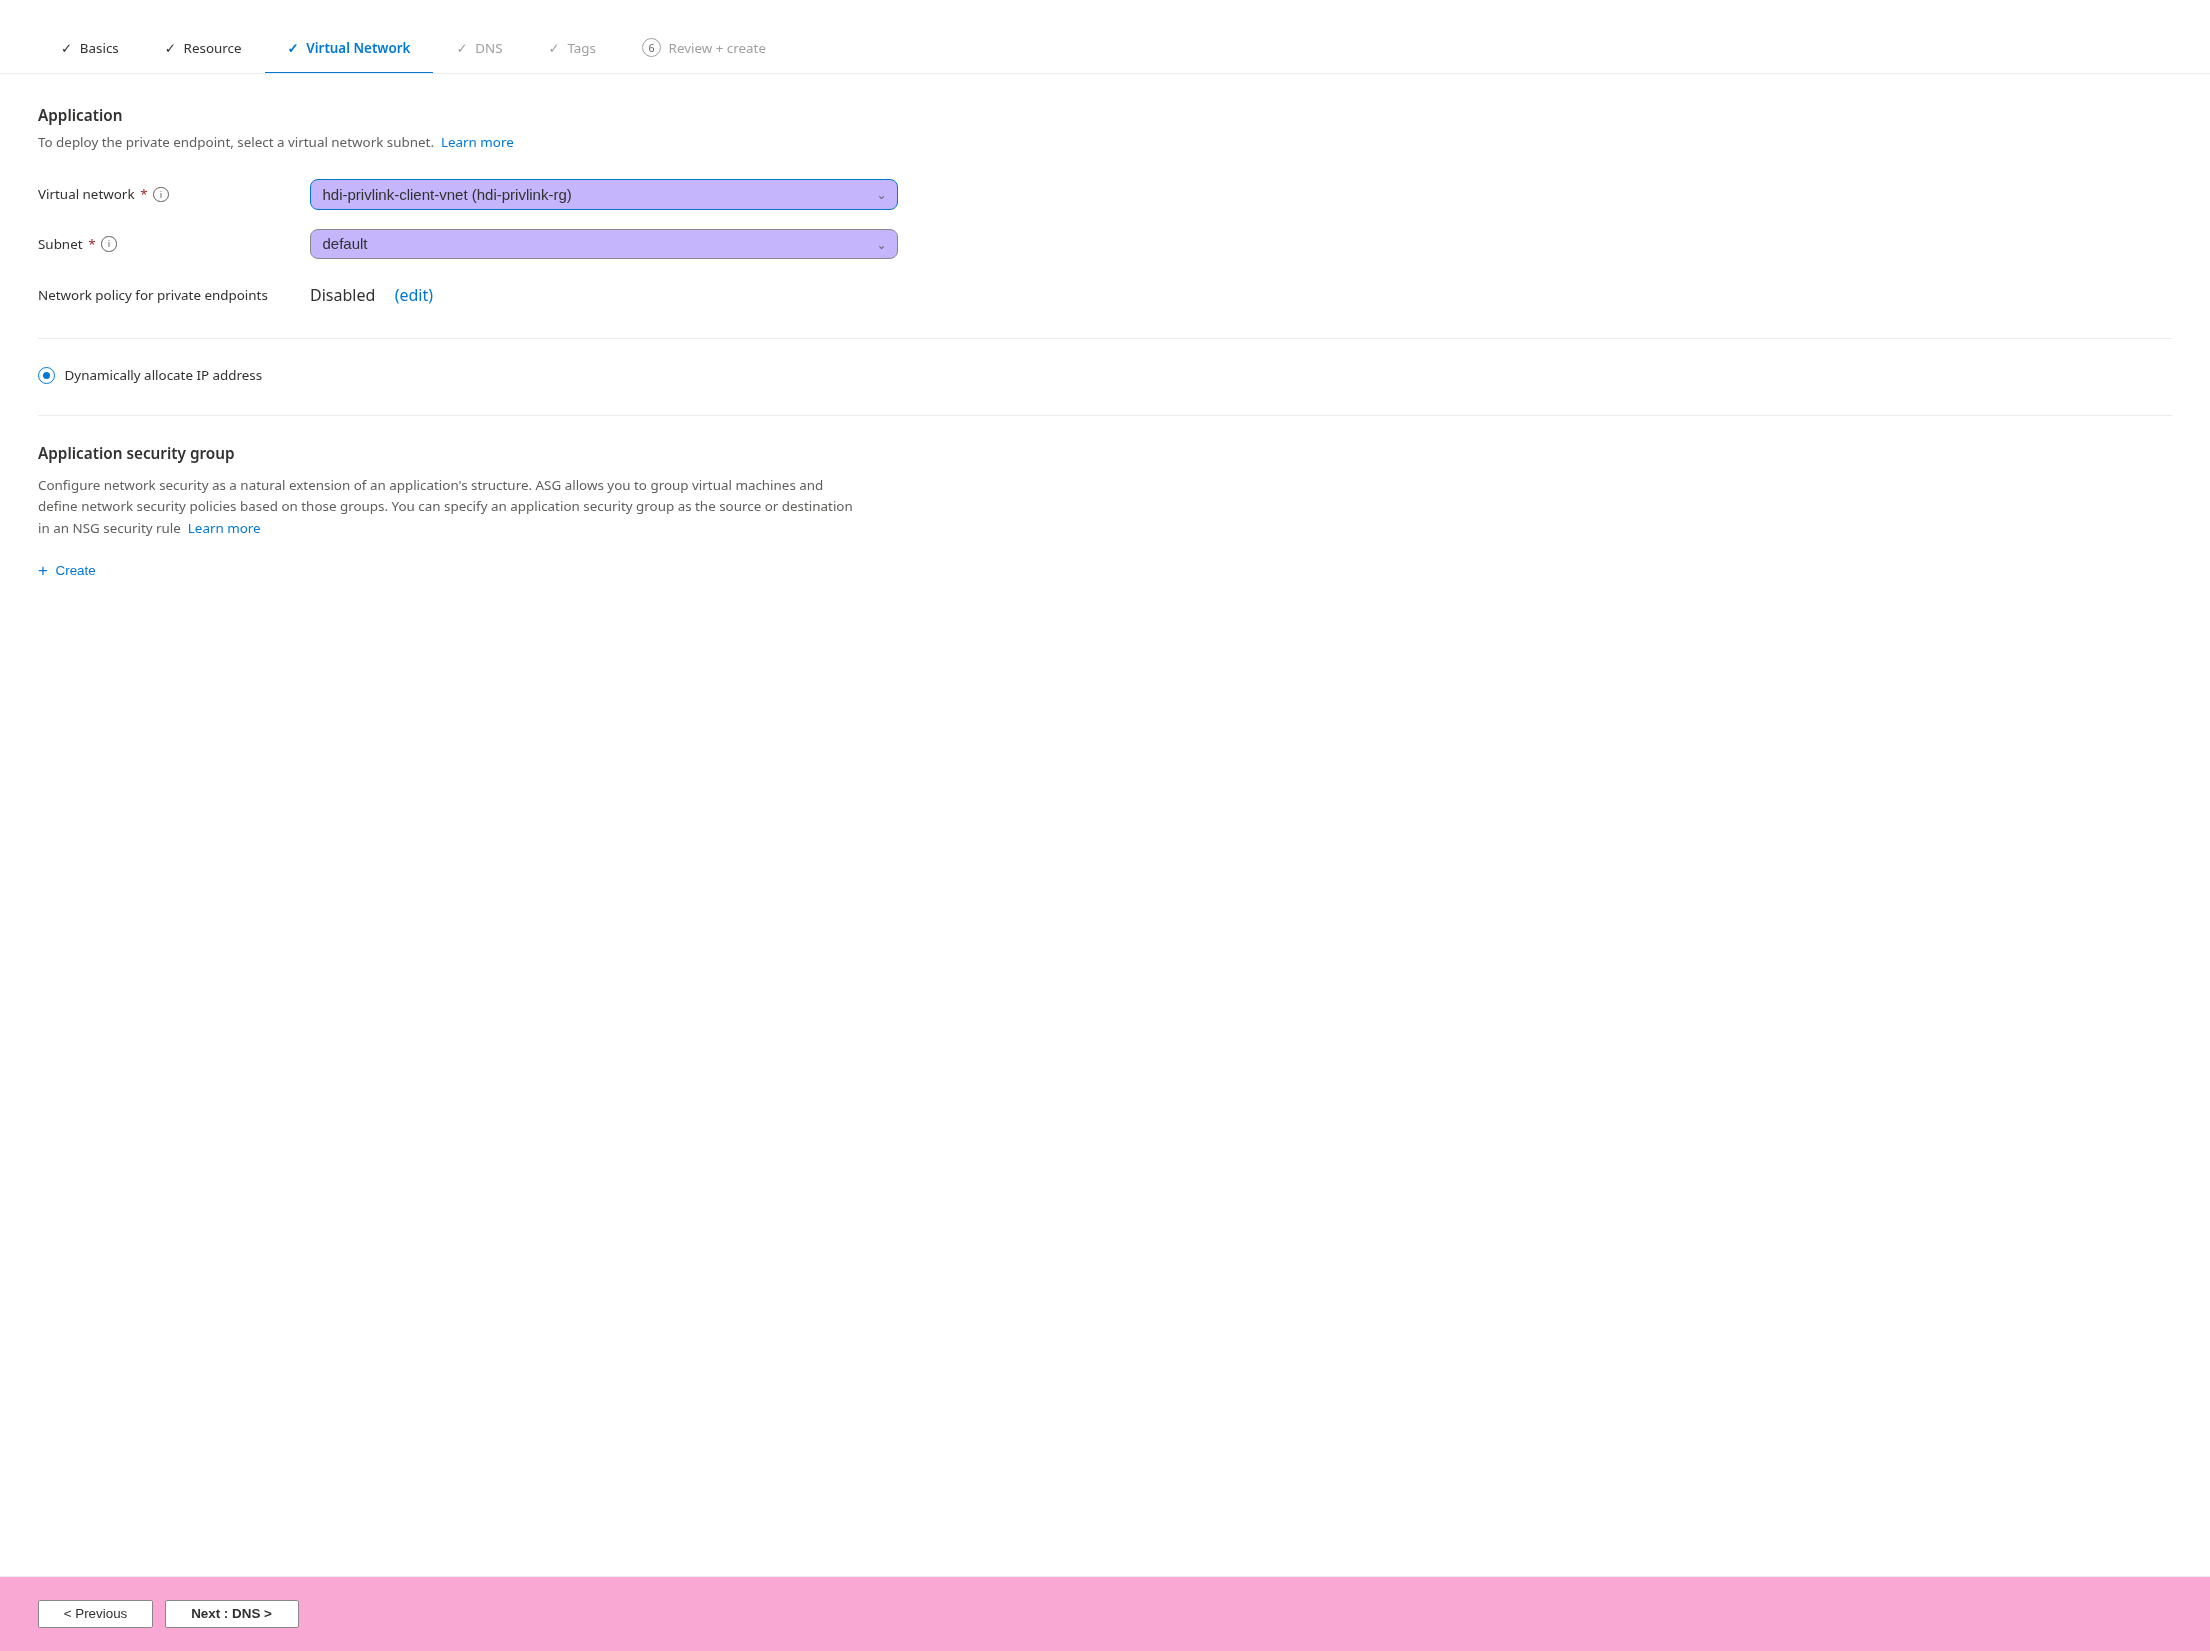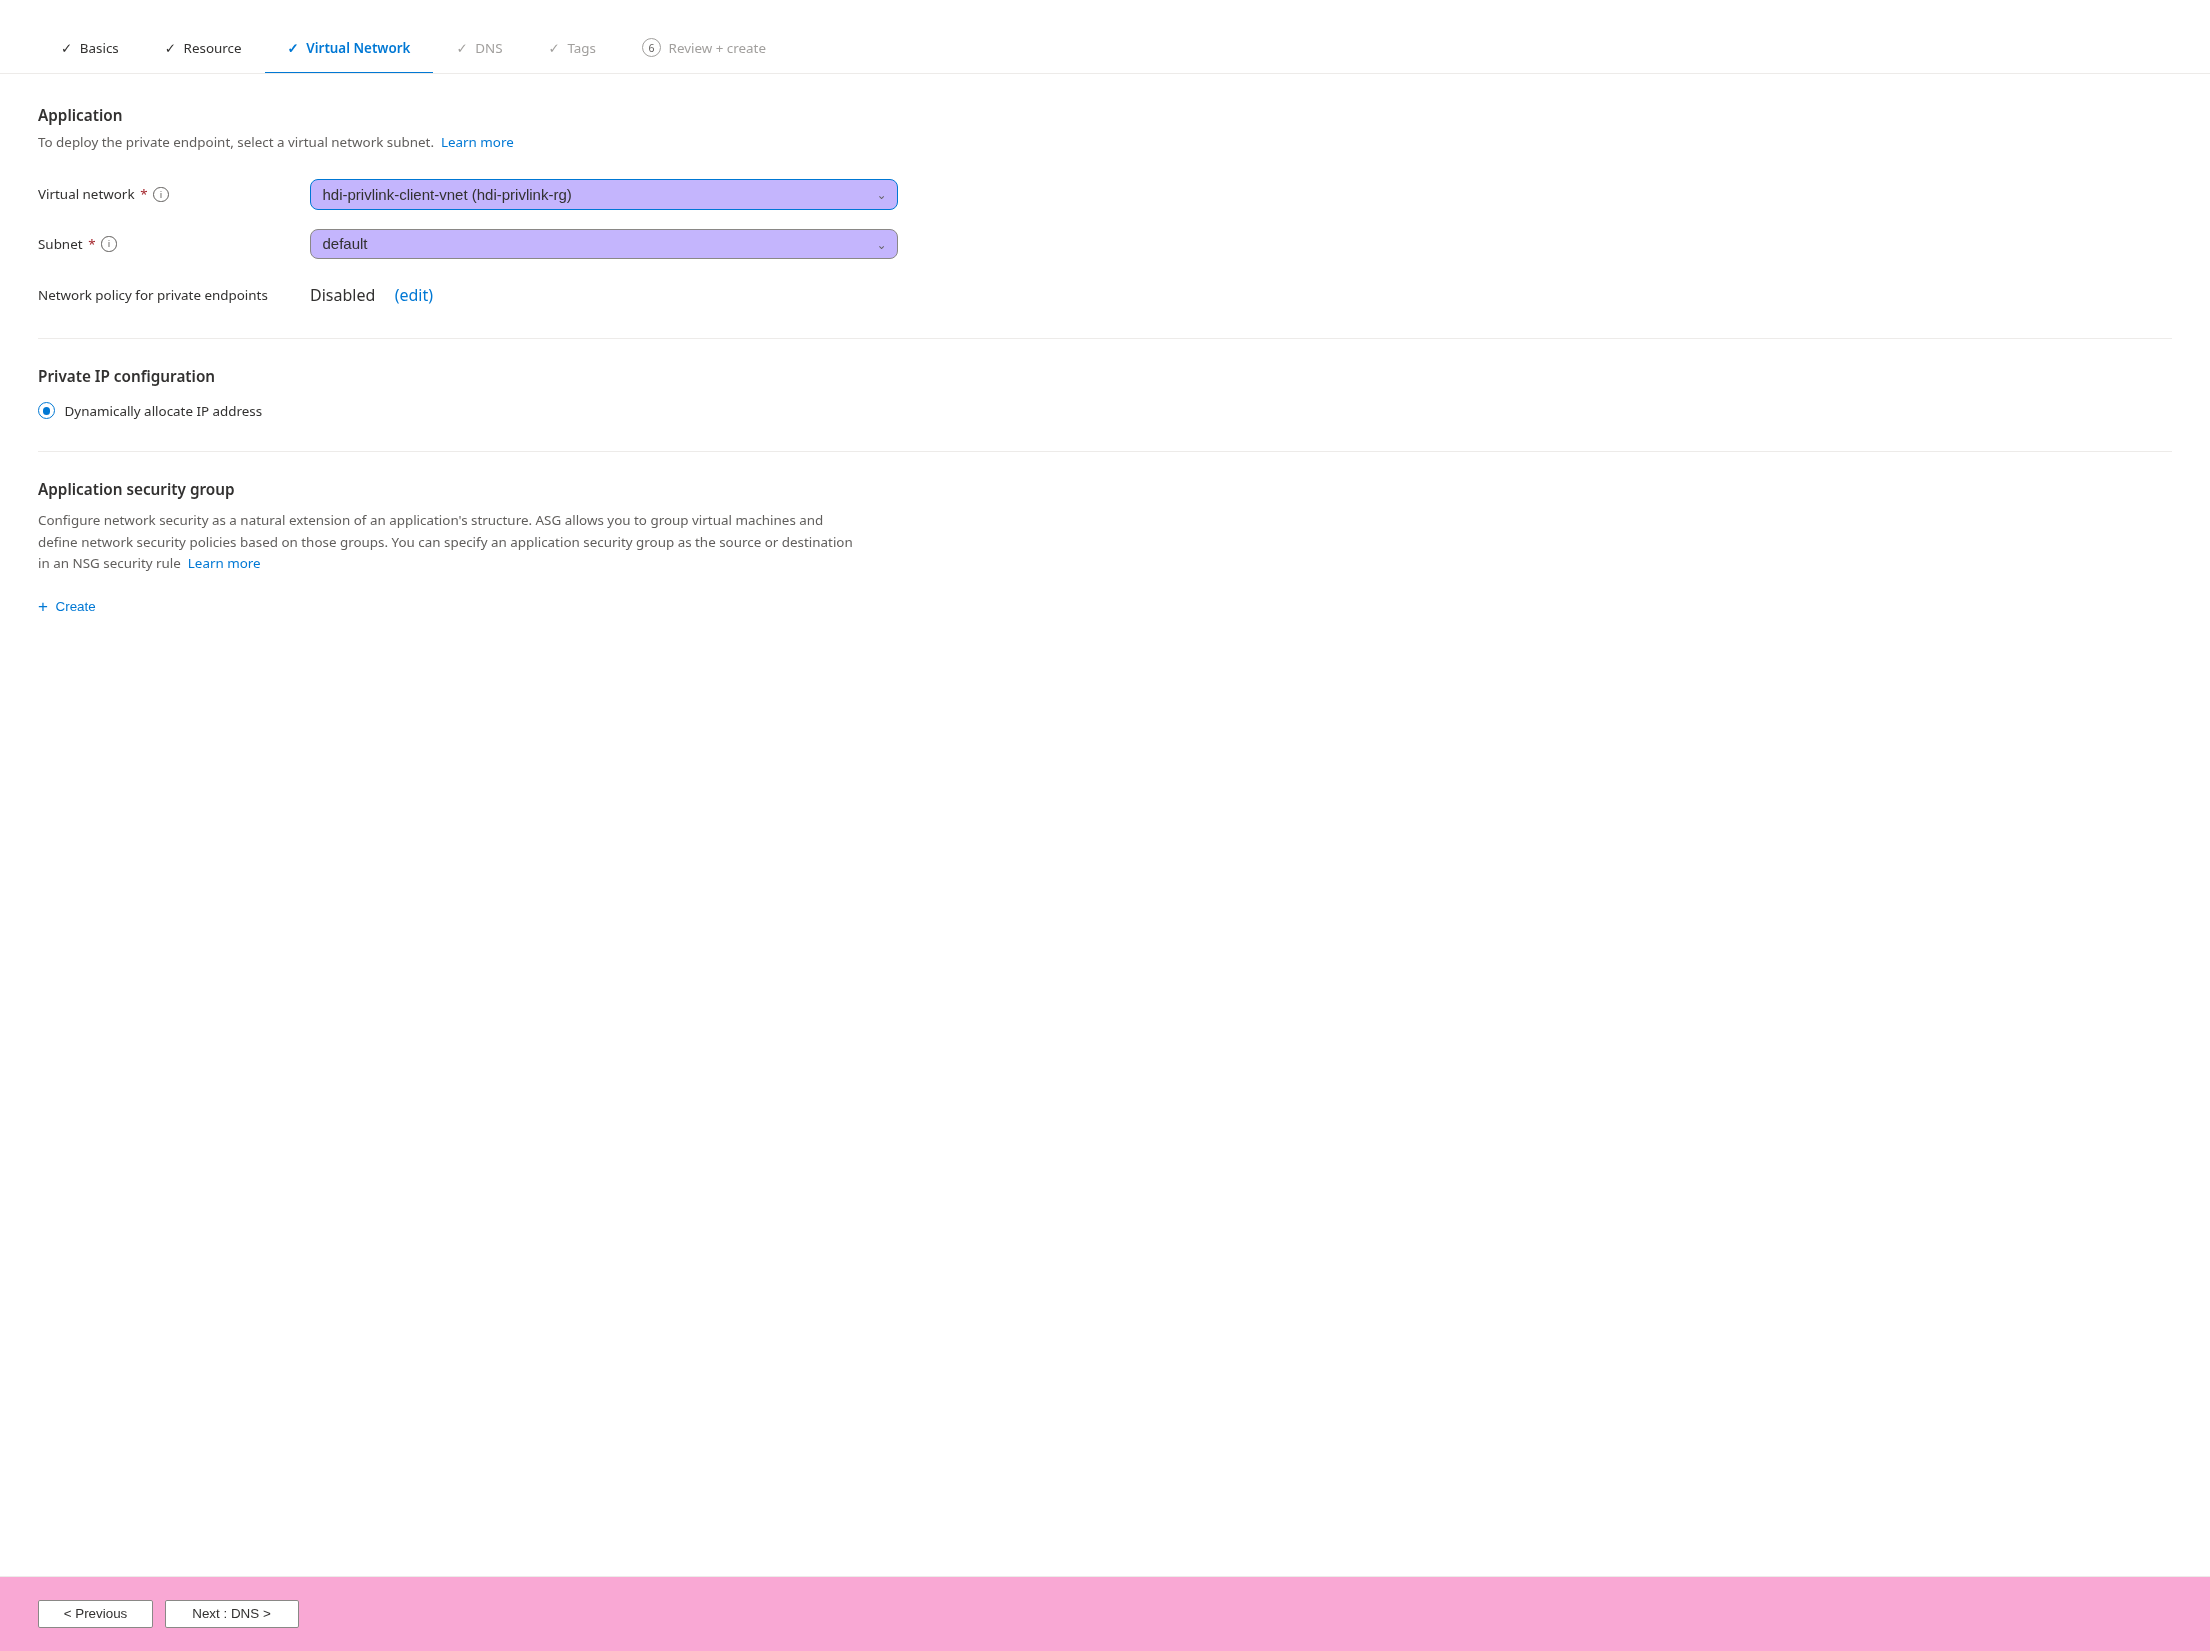--- a/index.html
+++ b/index.html
@@ -281,20 +281,21 @@
 
     .btn-primary {
       padding: 5.7px 19px;
       border: 1px solid #8a8886;
       background: #fff;
       color: #323130;
       font-size: 13.4px;
       cursor: pointer;
       border-radius: 1.9px;
       min-width: 134px;
+      font-weight: bold;
     }
 
     .main-scroll {
       padding-bottom: 96px;
     }
   </style>
 </head>
 <body>
 
 <div class="wizard-tabs">
@@ -364,21 +365,20 @@
       </div>
       <div class="static-field">
         <span>Disabled</span>
         &nbsp;<a class="edit-link" href="#">(edit)</a>
       </div>
 
     </div>
 
     <hr class="section-divider">
 
-    <div class="section-title" style="margin-bottom:15.3px;">Private IP configuration</div>
 
     <div class="radio-group">
       <label class="radio-option">
         <div class="radio-input selected"></div>
         <span>Dynamically allocate IP address</span>
       </label>
     </div>
 
     <hr class="section-divider">
 

